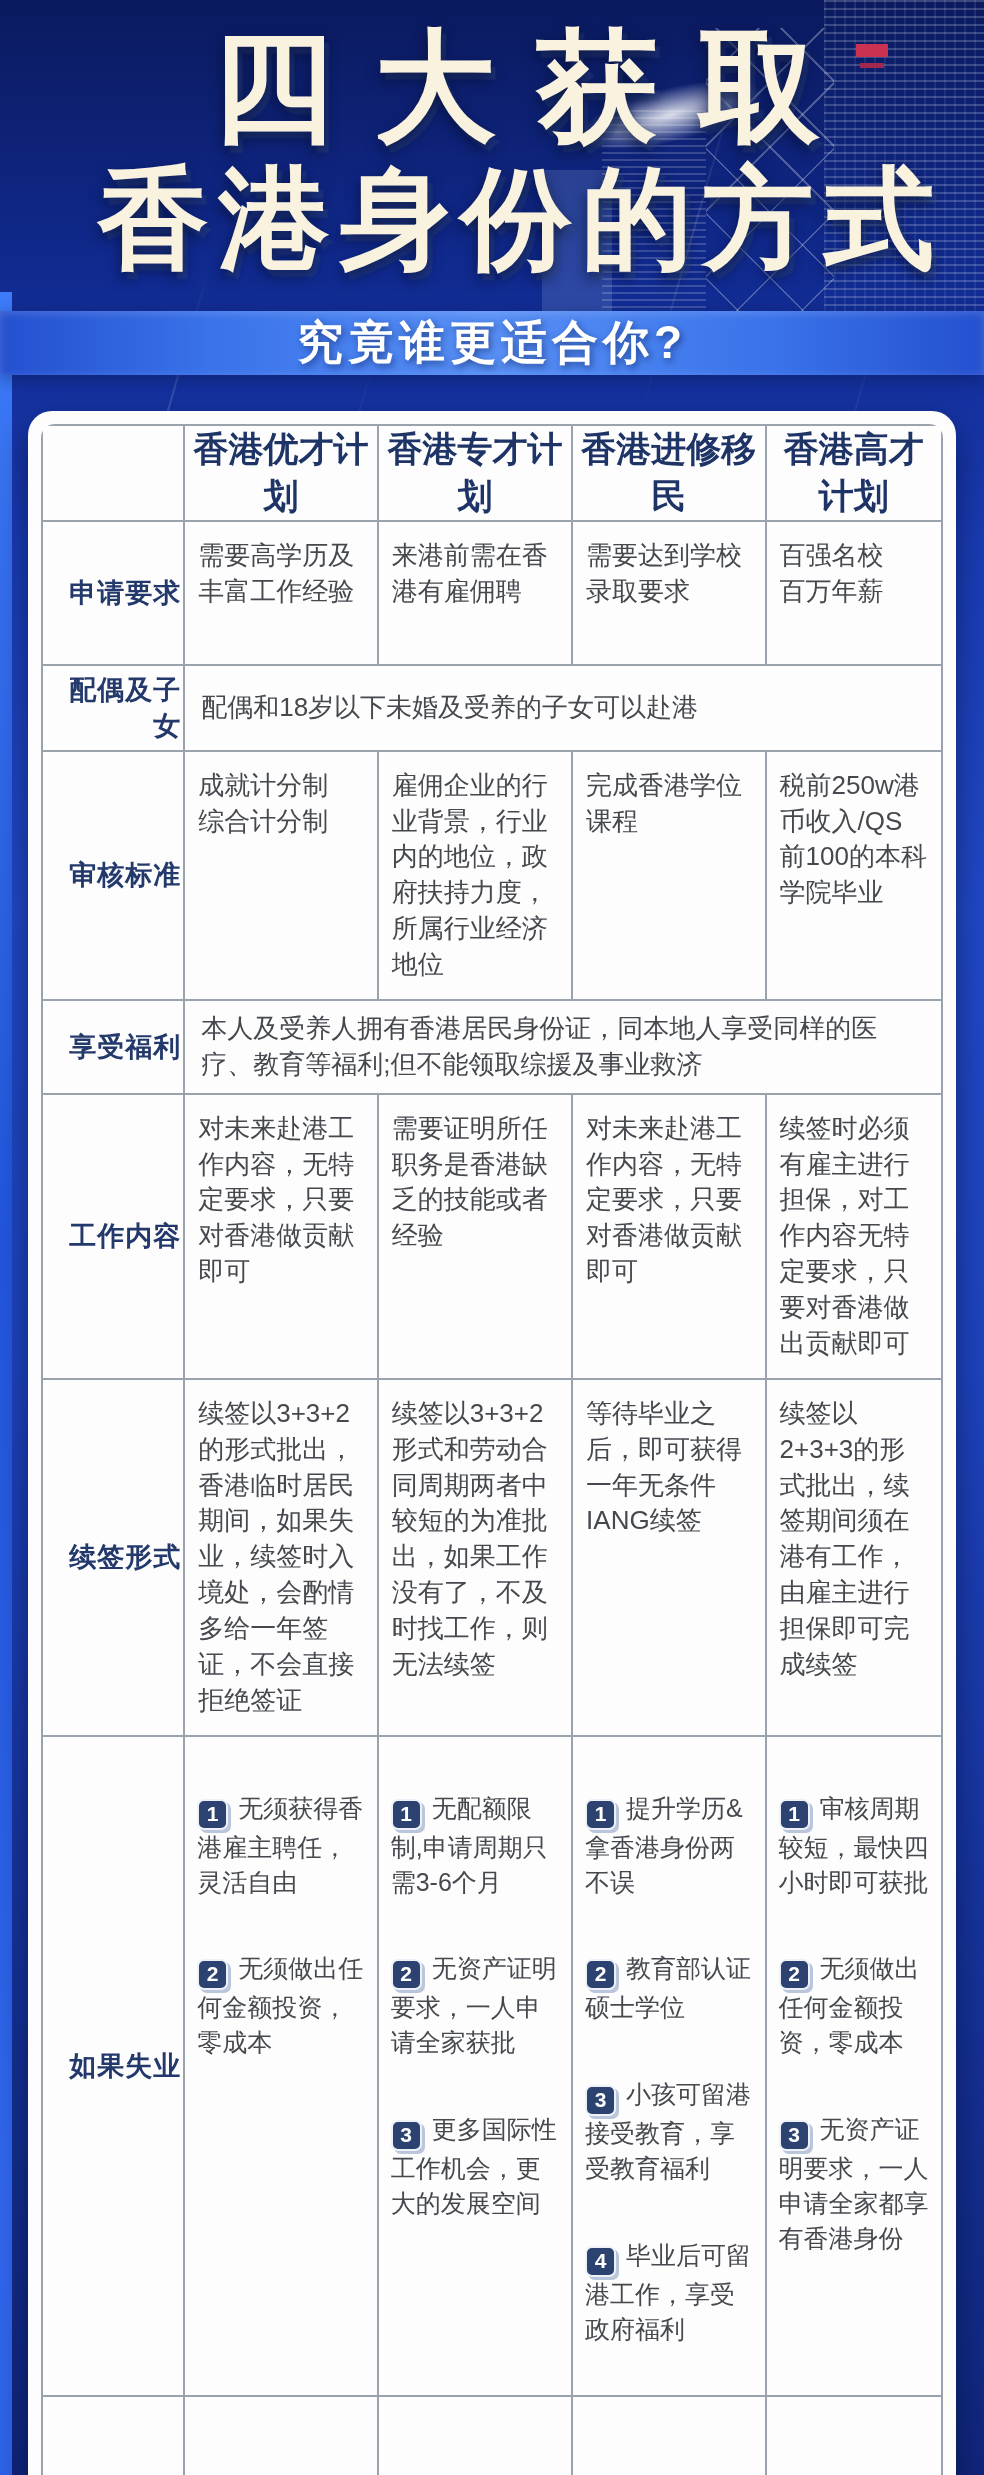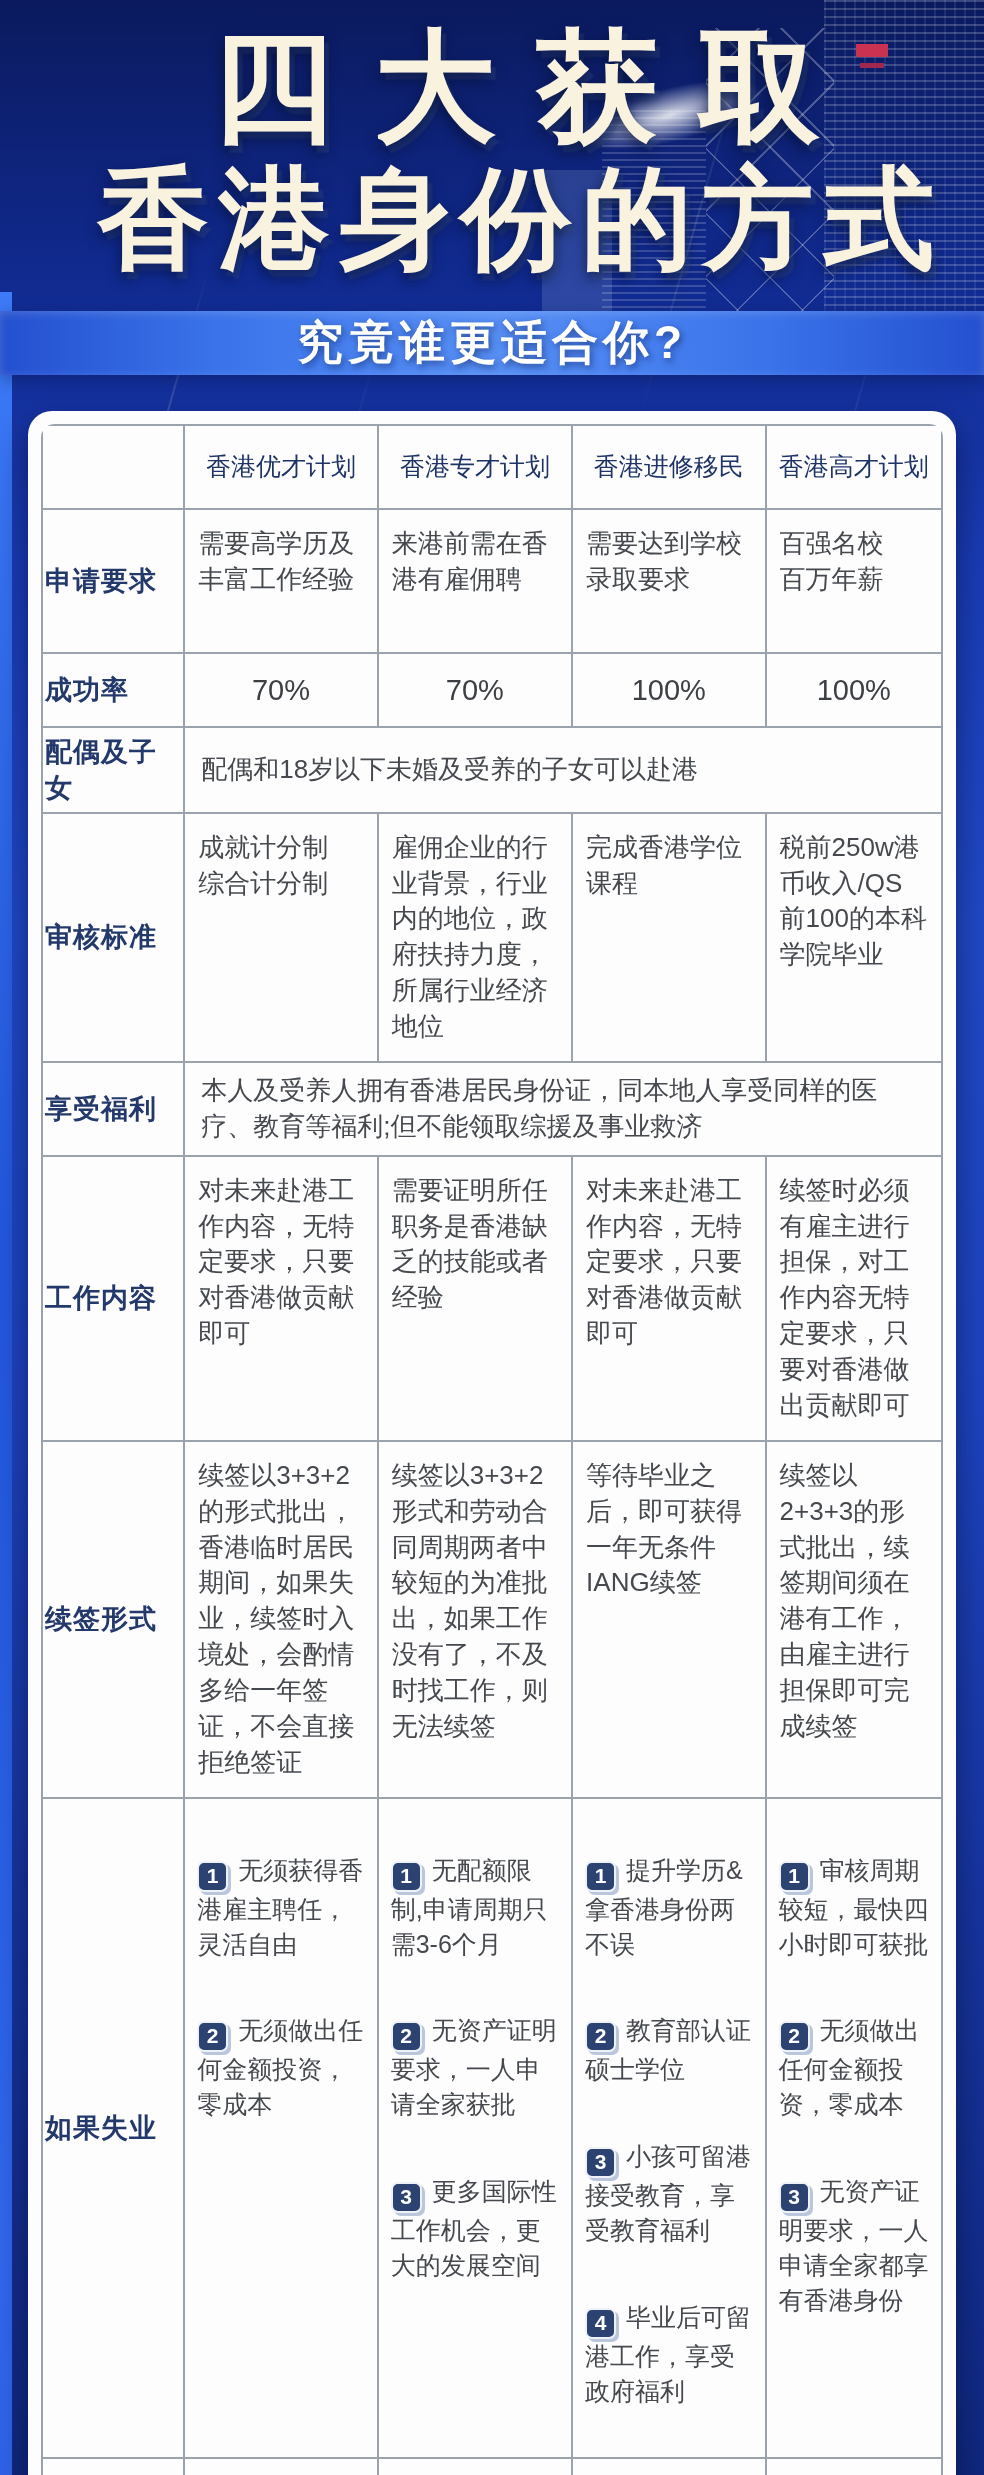--- a/index.html
+++ b/index.html
@@ -85,23 +85,23 @@
   
   .panel {
     position: relative; margin: 36px 28px 0;
     background: #fdfdfd; border-radius: 24px; padding: 13px;
     box-shadow: 0 14px 34px rgba(2,8,40,.5);
   }
   .tbl-wrap { border-radius: 14px; overflow: hidden; }
   table { width: 100%; border-collapse: collapse; table-layout: fixed; background: #fdfdfd; }
   td { border: 2px solid #9aa2ab; }
 
-  td.lbl  { font-weight: 800; color: #23386b; font-size: 27px; text-align: left;
+  td.lbl  { font-weight: 800; color: #23386b; font-size: 27px; text-align: right;
             vertical-align: middle; padding: 6px 2px; letter-spacing: 1px; }
-  td.plan { font-weight: 400; color: #1e3467; font-size: 25px; text-align: center; vertical-align: middle; }
+  td.plan { font-weight: 700; color: #1e3467; font-size: 35px; text-align: center; vertical-align: middle; }
   td.body { color: #45494e; font-size: 26px; line-height: 1.38; padding: 16px 13px;
             vertical-align: top; white-space: pre-line; }
   td.mid  { vertical-align: middle; }
   td.ctr  { text-align: center; font-size: 29px; color: #3c4045; vertical-align: middle; white-space: normal; }
   td.span4 { padding: 10px 16px; vertical-align: middle; margin-left: 31px; }
   td.feat-cell { padding: 18px 12px 12px; margin-top: 38px; }
 
   .item { margin-bottom: 16px; font-size: 25px; line-height: 1.4; color: #45494e; text-align: left; }
   .item:last-child { margin-bottom: 0; }
   .badge {
@@ -173,27 +173,20 @@
 
       <tr class="r1">
         <td class="lbl">申请要求</td>
         <td class="body">需要高学历及丰富工作经验</td>
         <td class="body">来港前需在香港有雇佣聘</td>
         <td class="body">需要达到学校录取要求</td>
         <td class="body">百强名校
 百万年薪</td>
       </tr>
 
-      <tr class="r2">
-        <td class="lbl">成功率</td>
-        <td class="body ctr">70%</td>
-        <td class="body ctr">70%</td>
-        <td class="body ctr">100%</td>
-        <td class="body ctr">100%</td>
-      </tr>
 
       <tr class="r3">
         <td class="lbl">配偶及子女</td>
         <td class="body mid span4" colspan="4">配偶和18岁以下未婚及受养的子女可以赴港</td>
       </tr>
 
       <tr class="r4">
         <td class="lbl">审核标准</td>
         <td class="body">成就计分制
 综合计分制</td>

